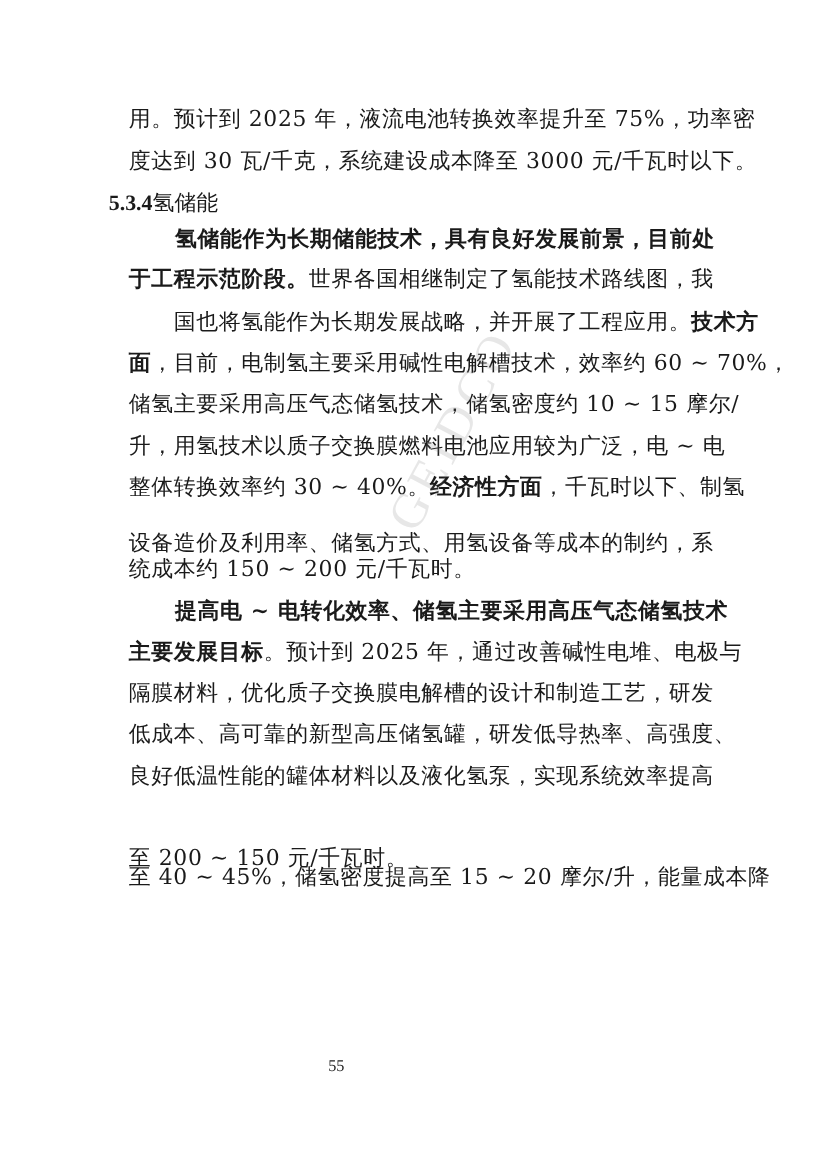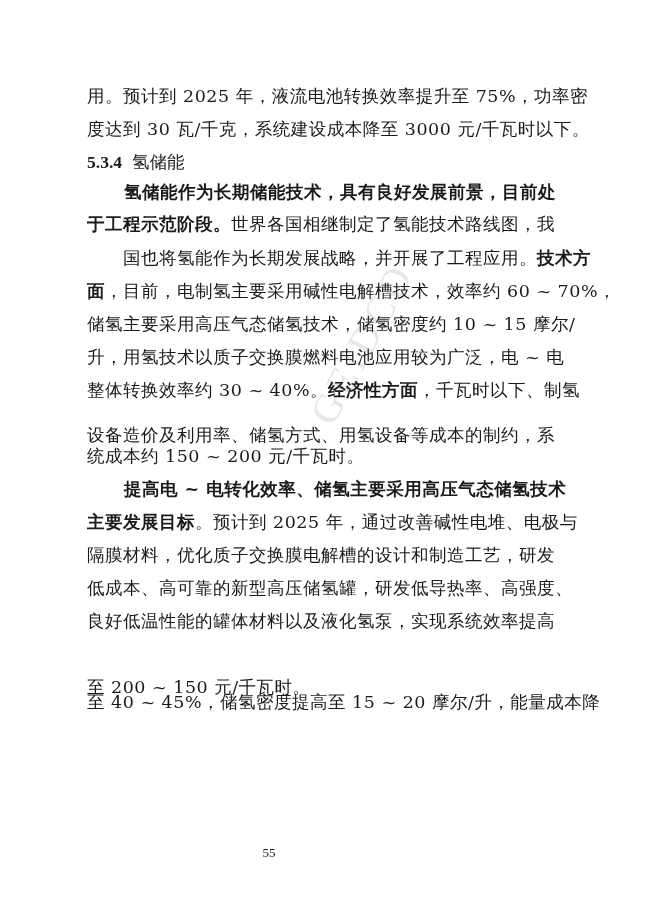--- a/index.html
+++ b/index.html
@@ -21,21 +21,21 @@
       width: 650px; height: 919px;
       background: #fff;
     }
     .text-block {
       position: absolute;
       left: 87px;
       width: 468px;
     }
     .line {
       position: absolute;
-      left: 0;
+      left: 16px;
       width: 468px;
       height: 33px;
       line-height: 33px;
       font-size: 17.5px;
       white-space: nowrap;
       text-align: justify;
       text-align-last: justify;
       letter-spacing: 0.5px;
     }
     .line.last { text-align-last: left; }
@@ -43,21 +43,21 @@
     .bold { font-weight: bold; }
     .heading {
       position: absolute;
       left: 0;
       height: 33px;
       line-height: 33px;
       font-size: 17.5px;
       font-weight: bold;
       white-space: nowrap;
     }
-    .heading .num { font-family: "Liberation Serif", serif; margin-right: 10px; }
+    .heading .num { font-family: "Liberation Serif", serif; }
     .heading .ttl { font-weight: normal; }
     .watermark {
       position: absolute;
       left: 300px;
       top: 410px;
       font-family: "Liberation Serif", serif;
       font-size: 40px;
       letter-spacing: 4px;
       color: rgba(120,120,120,0.18);
       transform: rotate(-62deg);

